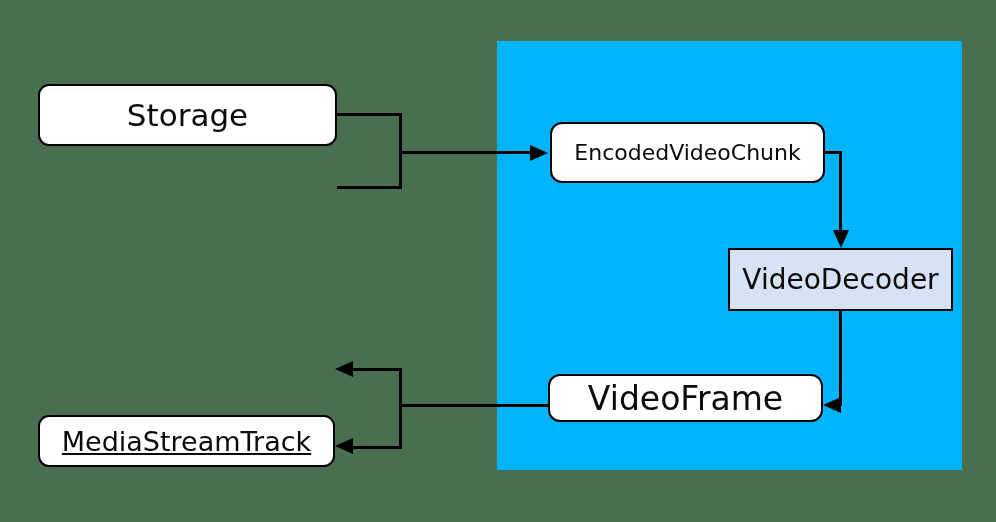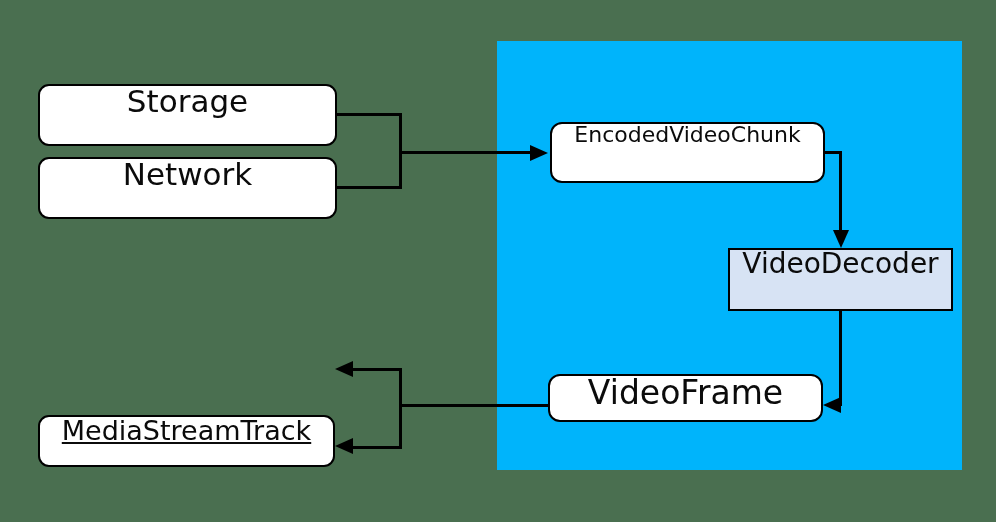--- a/index.html
+++ b/index.html
@@ -25,21 +25,21 @@
   }
   .region {
     position: absolute;
     left: 497px; top: 41px;
     width: 465px; height: 429px;
     background: var(--region);
   }
   .node {
     position: absolute;
     display: flex;
-    align-items: flex-start;
+    align-items: center;
     justify-content: center;
     background: var(--node-fill);
     border: 2px solid var(--line);
     border-radius: 11px;
     color: var(--text);
     text-align: center;
     line-height: 1;
     white-space: nowrap;
   }
   .node-storage           { left: 38px;  top: 84px;  width: 299px; height: 62px; font-size: 31px; }
@@ -89,23 +89,20 @@
 </head>
 <body>
 
 <div class="stage">
 
   <div class="region"></div>
 
   <div class="node node-storage">
     <span>Storage</span>
   </div>
-  <div class="node node-network">
-    <span>Network</span>
-  </div>
 
   <div class="node node-encoded-video-chunk">
     <span>EncodedVideoChunk</span>
   </div>
   <div class="node node-video-decoder">
     <span>VideoDecoder</span>
   </div>
   <div class="node node-video-frame">
     <span>VideoFrame</span>
   </div>

